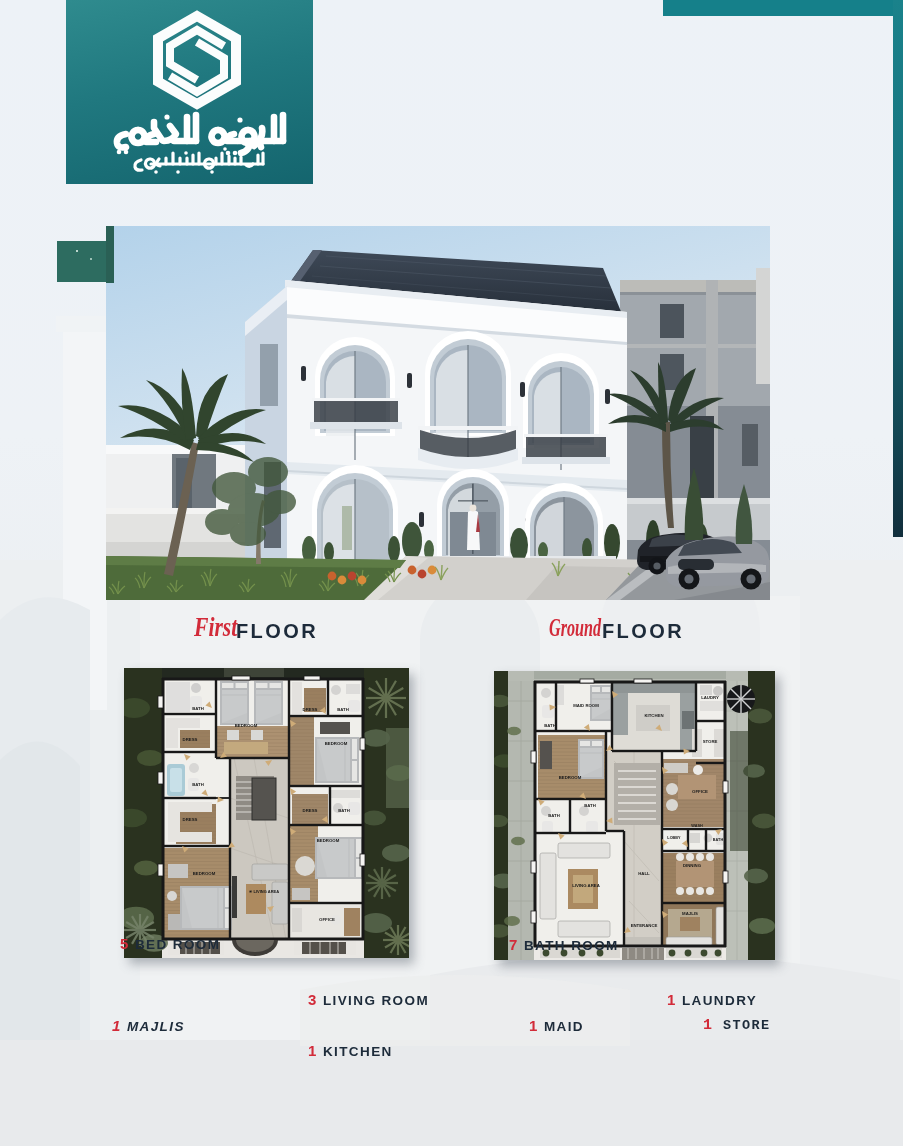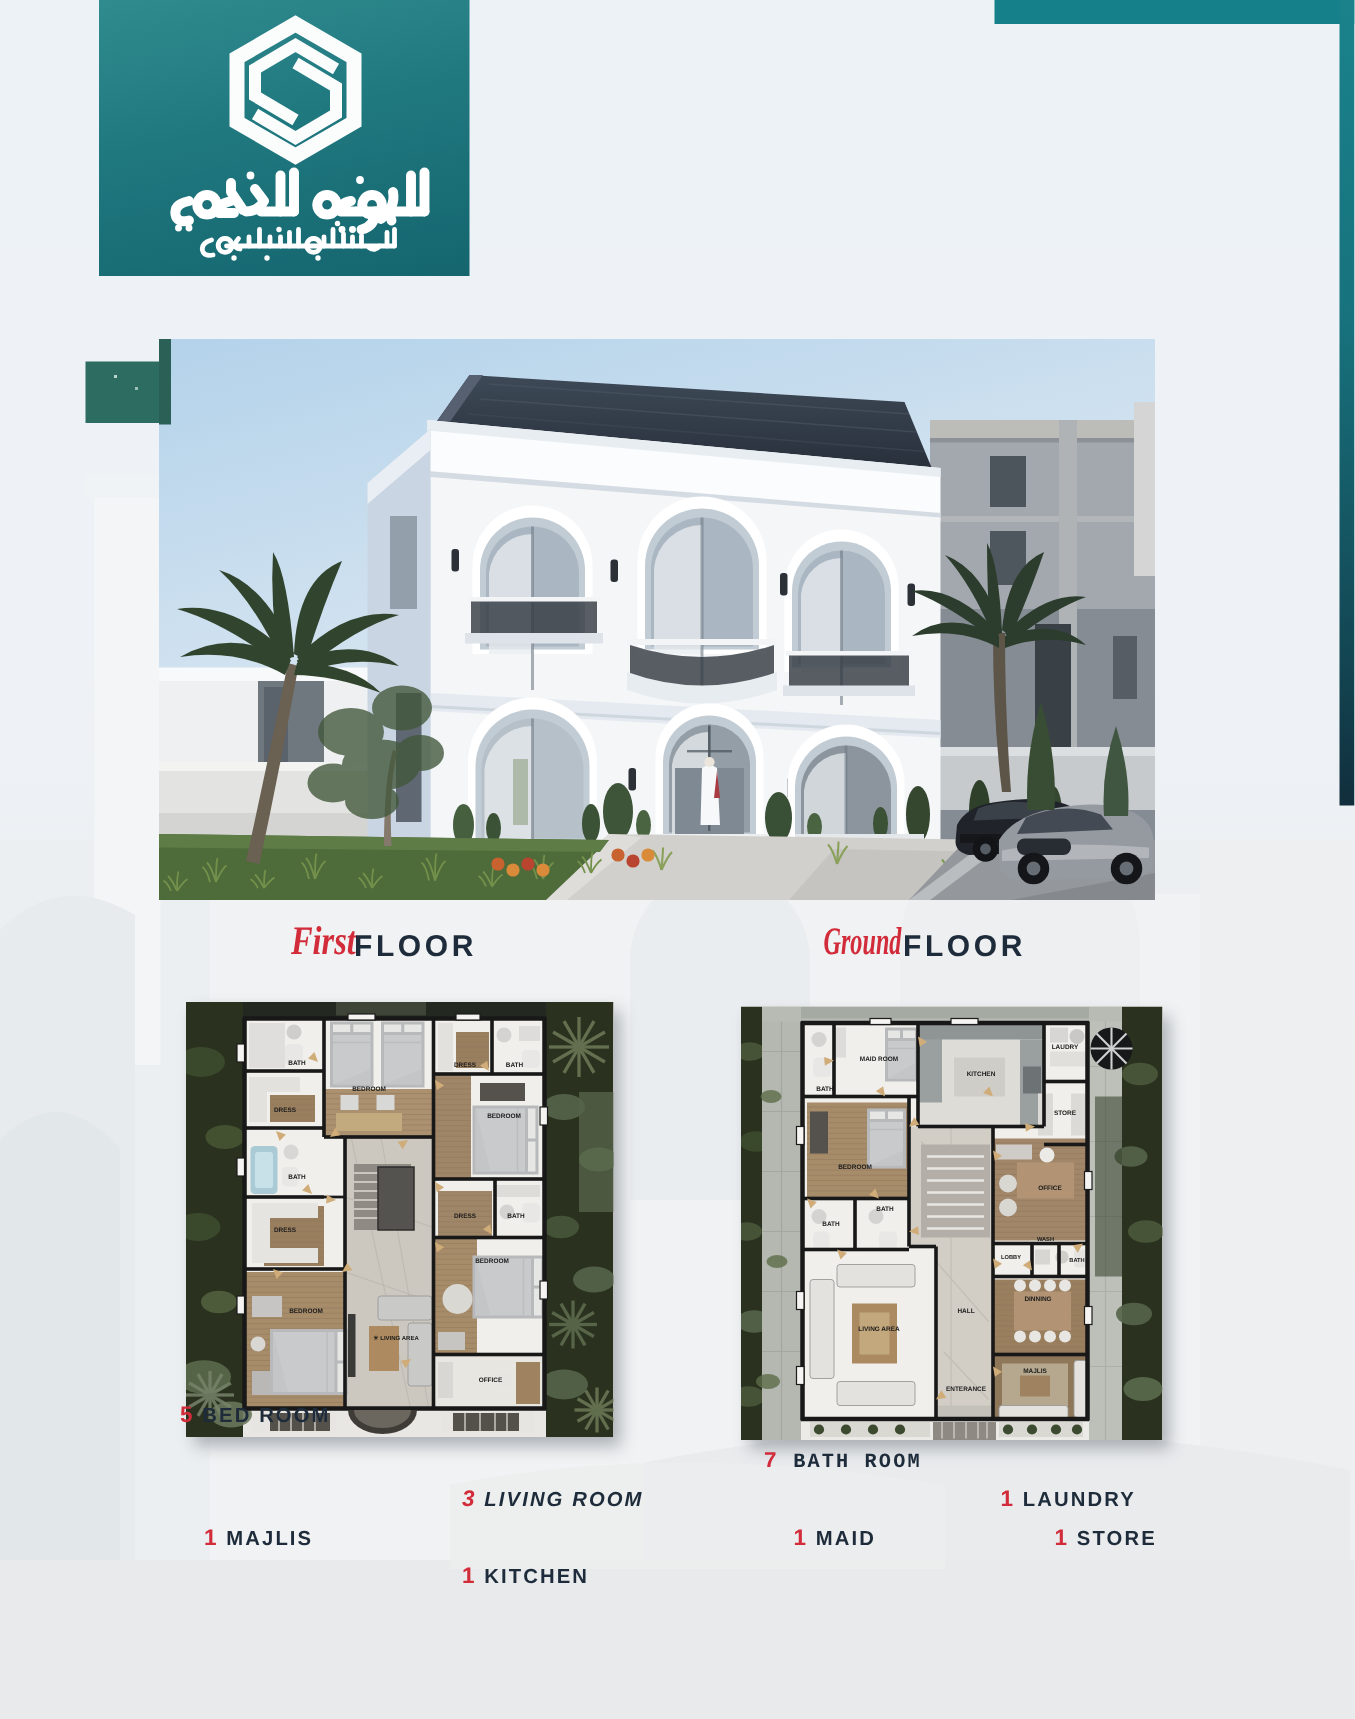--- a/index.html
+++ b/index.html
@@ -1148,20 +1148,20 @@
 <text x="224" y="170" font-size="3.8" font-weight="bold" fill="#1b1b1b" text-anchor="middle" font-family="Liberation Sans">BATH</text>
 <text x="92" y="216" font-size="4.3" font-weight="bold" fill="#1b1b1b" text-anchor="middle" font-family="Liberation Sans">LIVING AREA</text>
 <text x="150" y="204" font-size="4.3" font-weight="bold" fill="#1b1b1b" text-anchor="middle" font-family="Liberation Sans">HALL</text>
 <text x="198" y="196" font-size="4.3" font-weight="bold" fill="#1b1b1b" text-anchor="middle" font-family="Liberation Sans">DINNING</text>
 <text x="196" y="244" font-size="4.3" font-weight="bold" fill="#1b1b1b" text-anchor="middle" font-family="Liberation Sans">MAJLIS</text>
 <text x="150" y="256" font-size="4.3" font-weight="bold" fill="#1b1b1b" text-anchor="middle" font-family="Liberation Sans">ENTERANCE</text>
 </svg>
 
 <div class="abs" style="left:0;top:0;width:903px;font-weight:bold;font-size:13.5px;letter-spacing:1.4px;color:#1d2b3a;">
   <div class="abs" style="left:120px;top:935px;"><span style="color:#d22b39;font-size:15px;">5</span> BED ROOM</div>
-  <div class="abs" style="left:136px;top:1017px;"><span style="color:#d22b39;font-size:15px;">1</span> MAJLIS</div>
-  <div class="abs" style="left:308px;top:991px;font-style:italic;"><span style="color:#d22b39;font-size:15px;">3</span> LIVING ROOM</div>
+  <div class="abs" style="left:112px;top:1017px;font-style:italic;"><span style="color:#d22b39;font-size:15px;">1</span> MAJLIS</div>
+  <div class="abs" style="left:308px;top:991px;"><span style="color:#d22b39;font-size:15px;">3</span> LIVING ROOM</div>
   <div class="abs" style="left:308px;top:1042px;"><span style="color:#d22b39;font-size:15px;">1</span> KITCHEN</div>
-  <div class="abs" style="left:509px;top:966px;font-family:Liberation Mono, monospace;"><span style="color:#d22b39;font-size:15px;">7</span> BATH ROOM</div>
+  <div class="abs" style="left:509px;top:936px;"><span style="color:#d22b39;font-size:15px;">7</span> BATH ROOM</div>
   <div class="abs" style="left:529px;top:1017px;"><span style="color:#d22b39;font-size:15px;">1</span> MAID</div>
   <div class="abs" style="left:667px;top:991px;"><span style="color:#d22b39;font-size:15px;">1</span> LAUNDRY</div>
-  <div class="abs" style="left:703px;top:1017px;"><span style="color:#d22b39;font-size:15px;">1</span> STORE</div>
+  <div class="abs" style="left:703px;top:1017px;font-family:Liberation Mono, monospace;"><span style="color:#d22b39;font-size:15px;">1</span> STORE</div>
 </div>
 
 </body></html>

